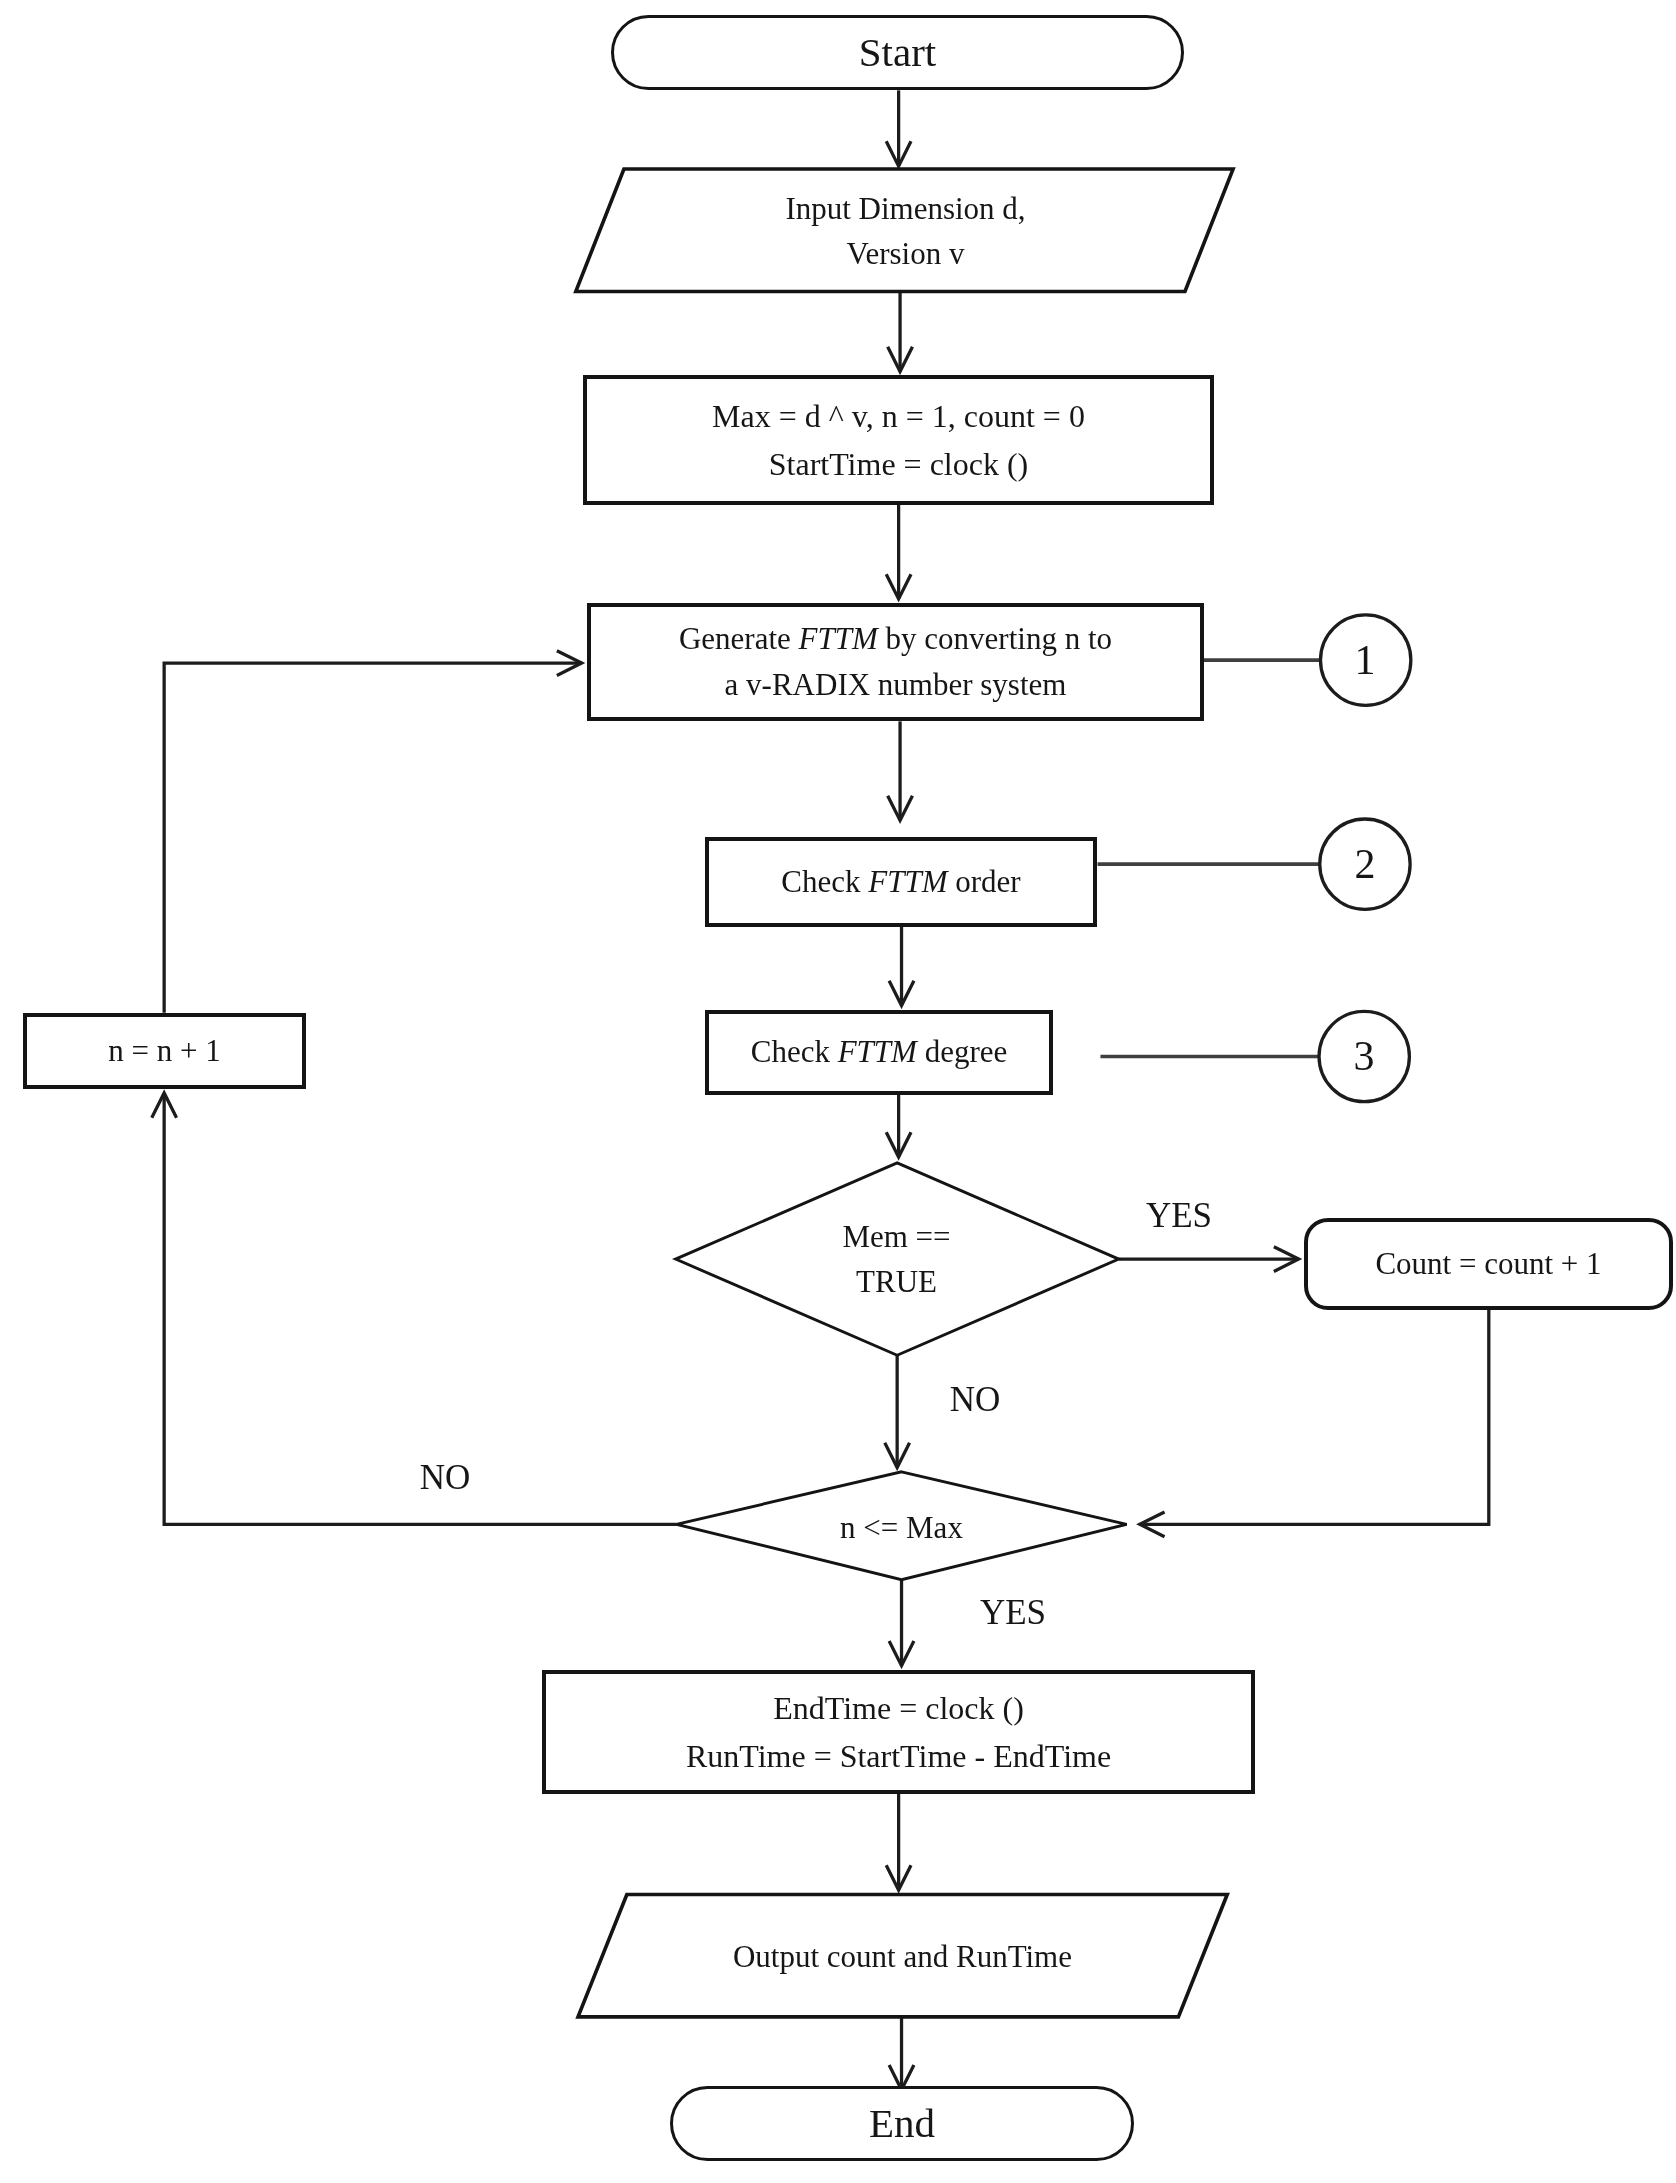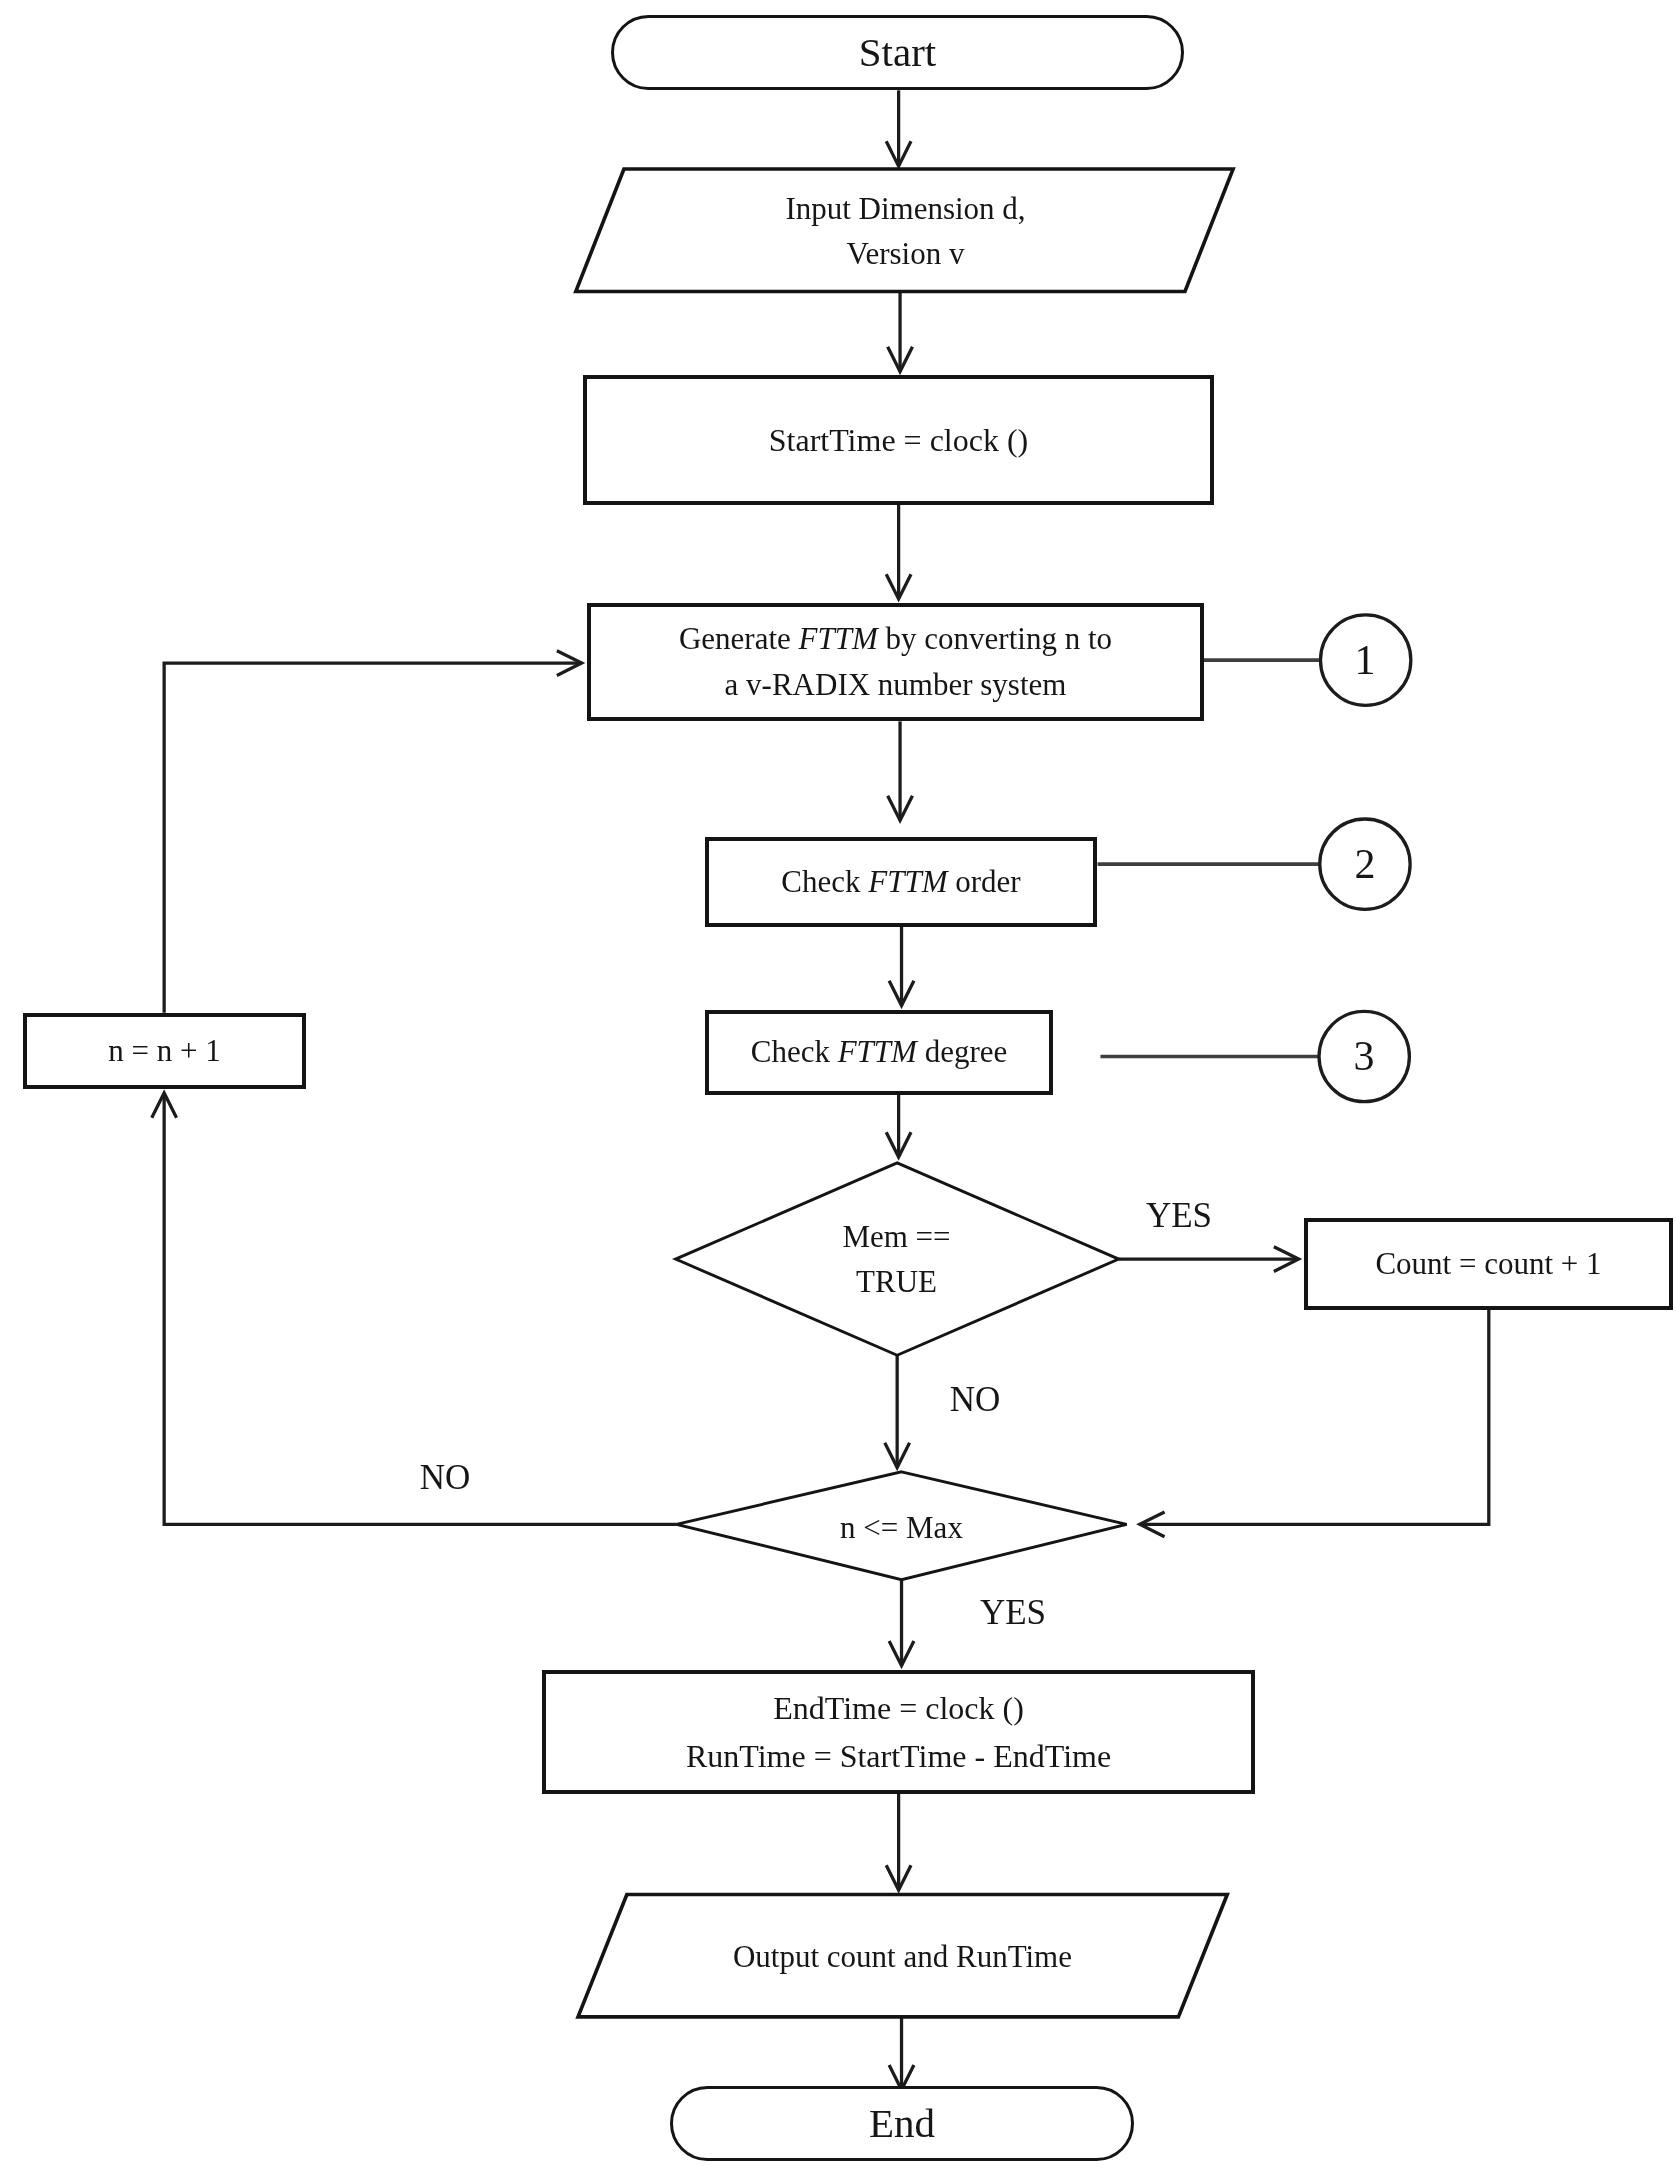--- a/index.html
+++ b/index.html
@@ -127,20 +127,21 @@
 <div class="node rounded" style="left:611px; top:15.3px; width:573px; height:75px;">
   <div class="line">Start</div>
 </div>
 
 <div class="overlay-text" style="left:614px; top:181px; width:583px; height:102px;">
   <div class="line">Input Dimension d,</div>
   <div class="line">Version v</div>
 </div>
 
 <div class="node rect" style="left:583px; top:375px; width:631px; height:130px;">
+  <div class="line big-line">Max = d ^ v, n = 1, count = 0</div>
   <div class="line big-line">StartTime = clock ()</div>
 </div>
 
 <div class="node rect" style="left:587px; top:603px; width:617px; height:118px;">
   <div class="line"><span>Generate </span><span class="it">FTTM</span><span> by converting n to</span></div>
   <div class="line">a v-RADIX number system</div>
 </div>
 
 <div class="node rect" style="left:705px; top:825px; width:392px; height:90px;margin-top:12px;">
   <div class="line"><span>Check </span><span class="it">FTTM</span><span> order</span></div>
@@ -152,21 +153,21 @@
 
 <div class="node rect" style="left:23px; top:1013px; width:283px; height:76px;">
   <div class="line">n = n + 1</div>
 </div>
 
 <div class="overlay-text" style="left:751px; top:1210px; width:291px; height:99px;">
   <div class="line">Mem ==</div>
   <div class="line">TRUE</div>
 </div>
 
-<div class="node rect" style="left:1304px; top:1218px; width:369px; height:92px;">
+<div class="node rect" style="left:1304px; top:1218px; width:369px; height:92px;border-radius:24px;">
   <div class="line">Count = count + 1</div>
 </div>
 
 <div class="overlay-text" style="left:756px; top:1506px; width:291px; height:44px;">
   <div class="line">n &lt;= Max</div>
 </div>
 
 <div class="node rect" style="left:542px; top:1670px; width:713px; height:124px;">
   <div class="line big-line">EndTime = clock ()</div>
   <div class="line big-line">RunTime = StartTime - EndTime</div>

